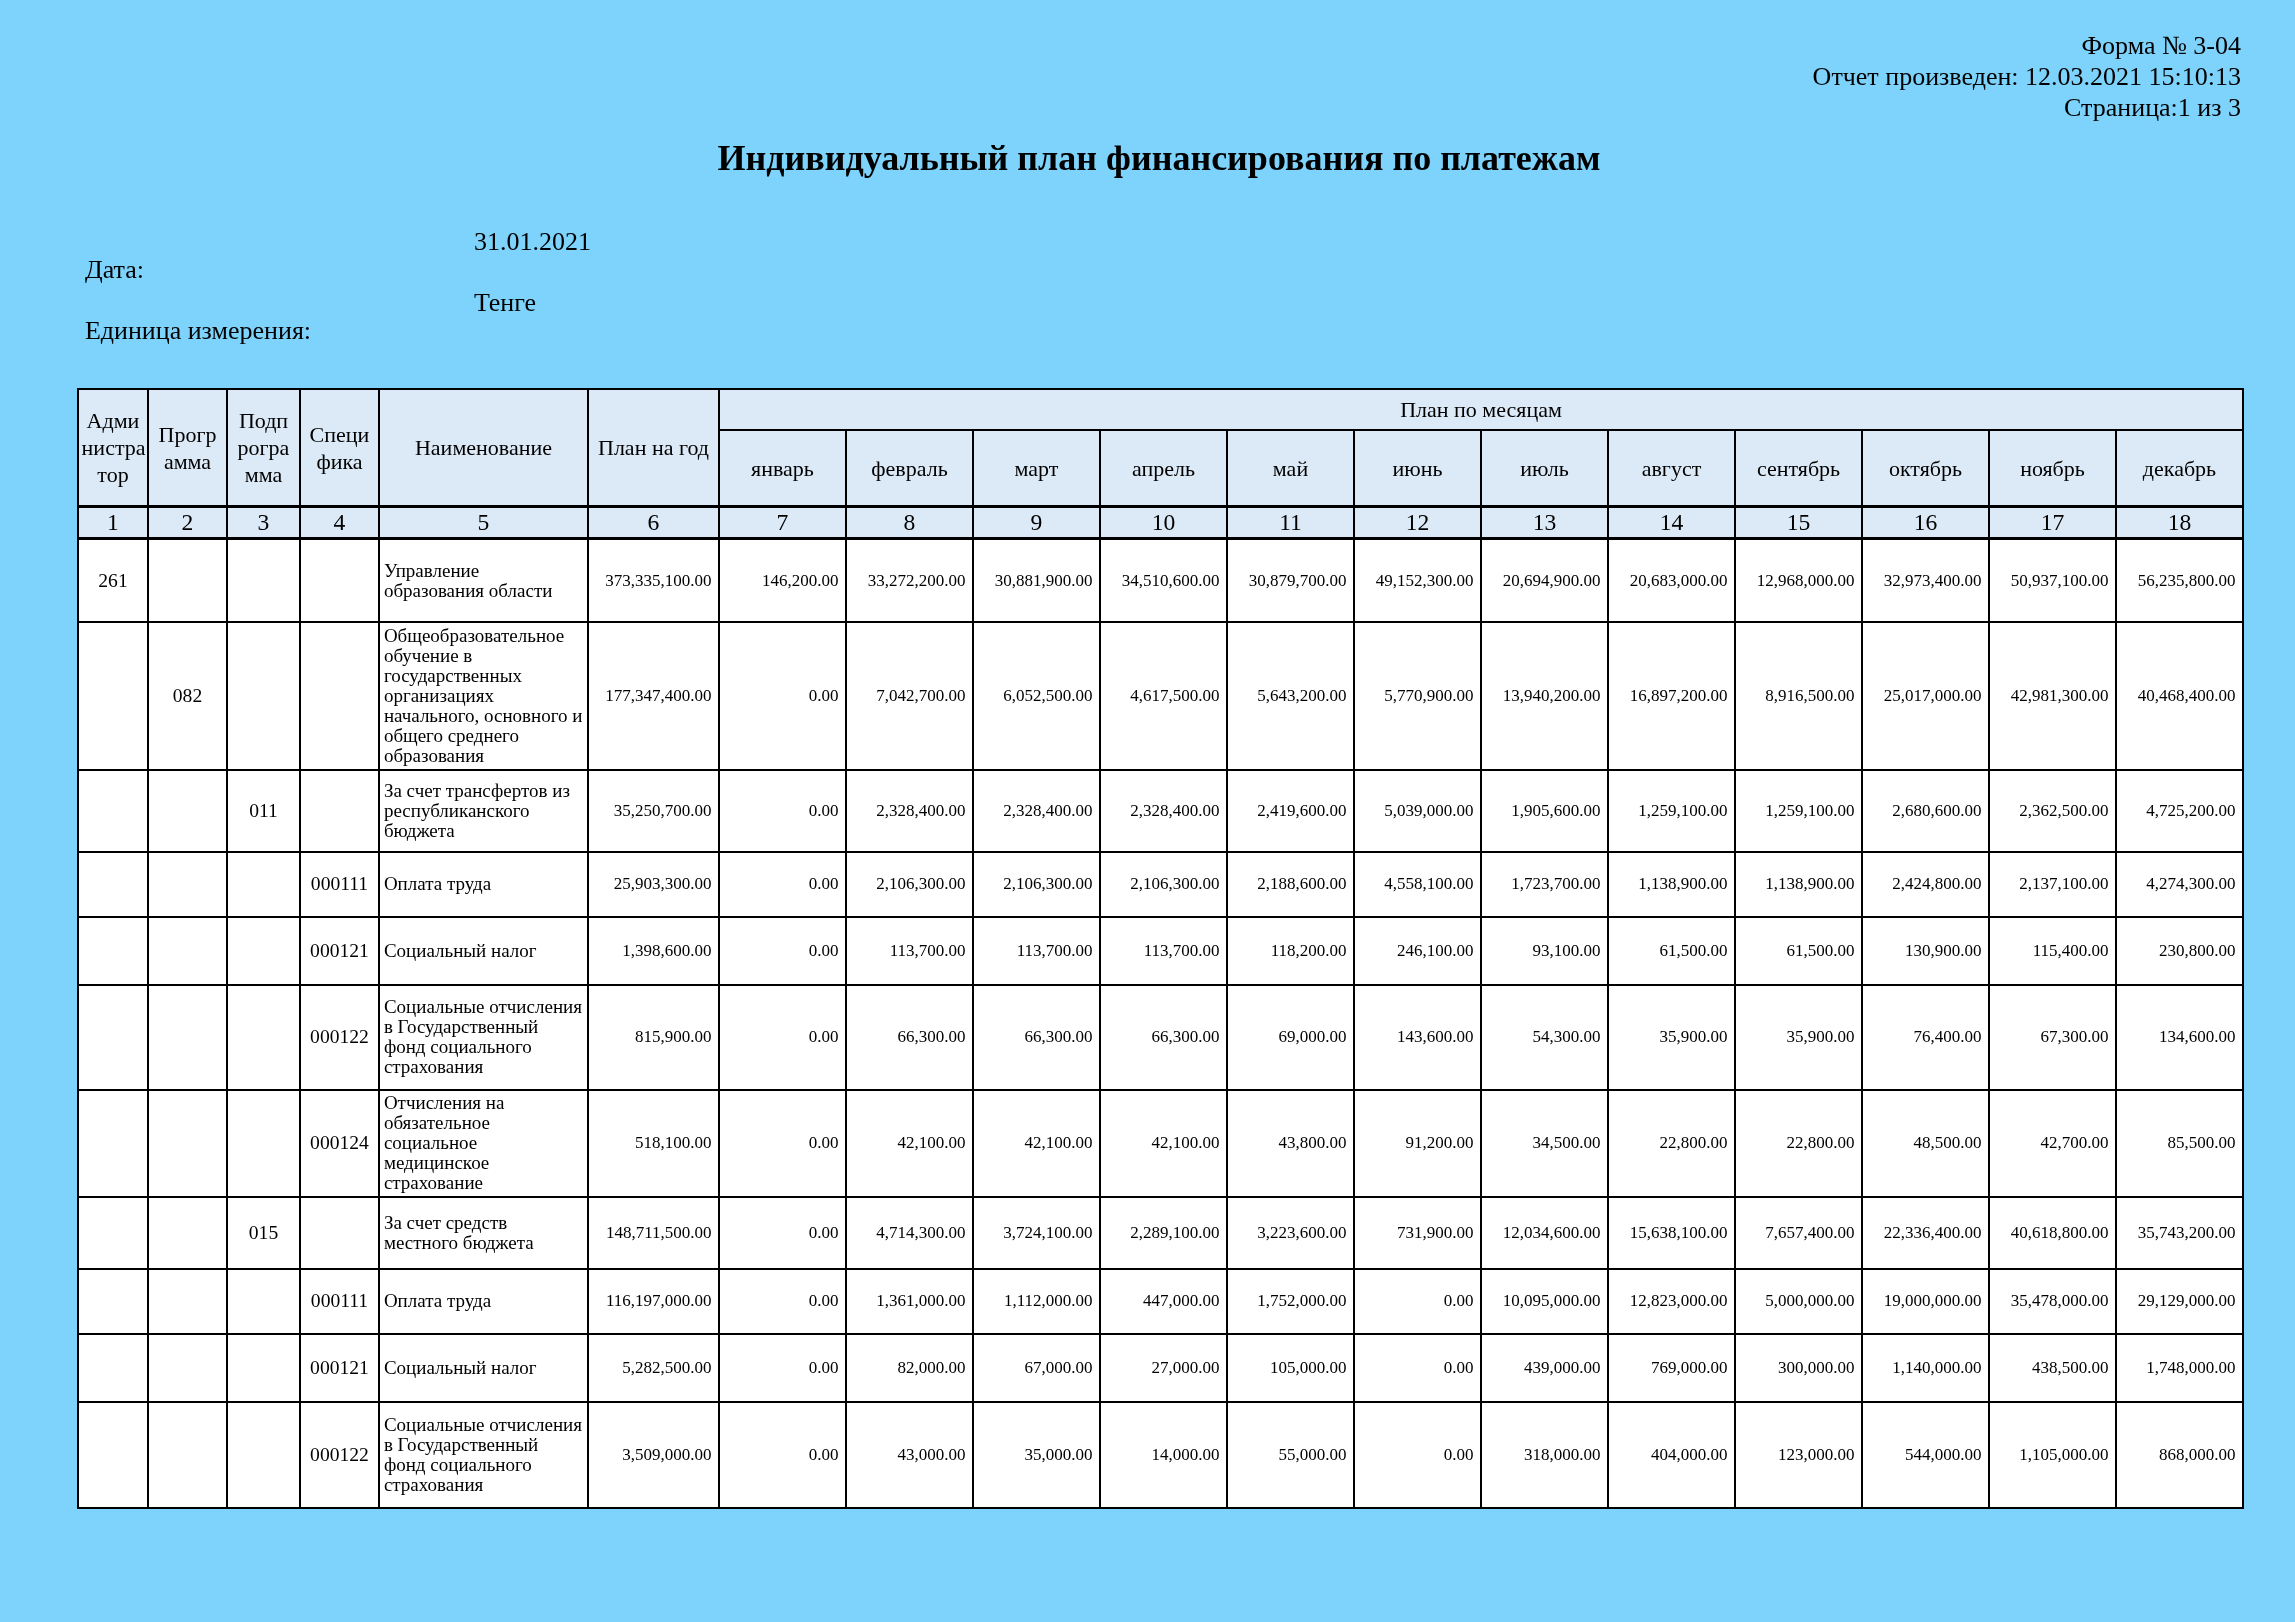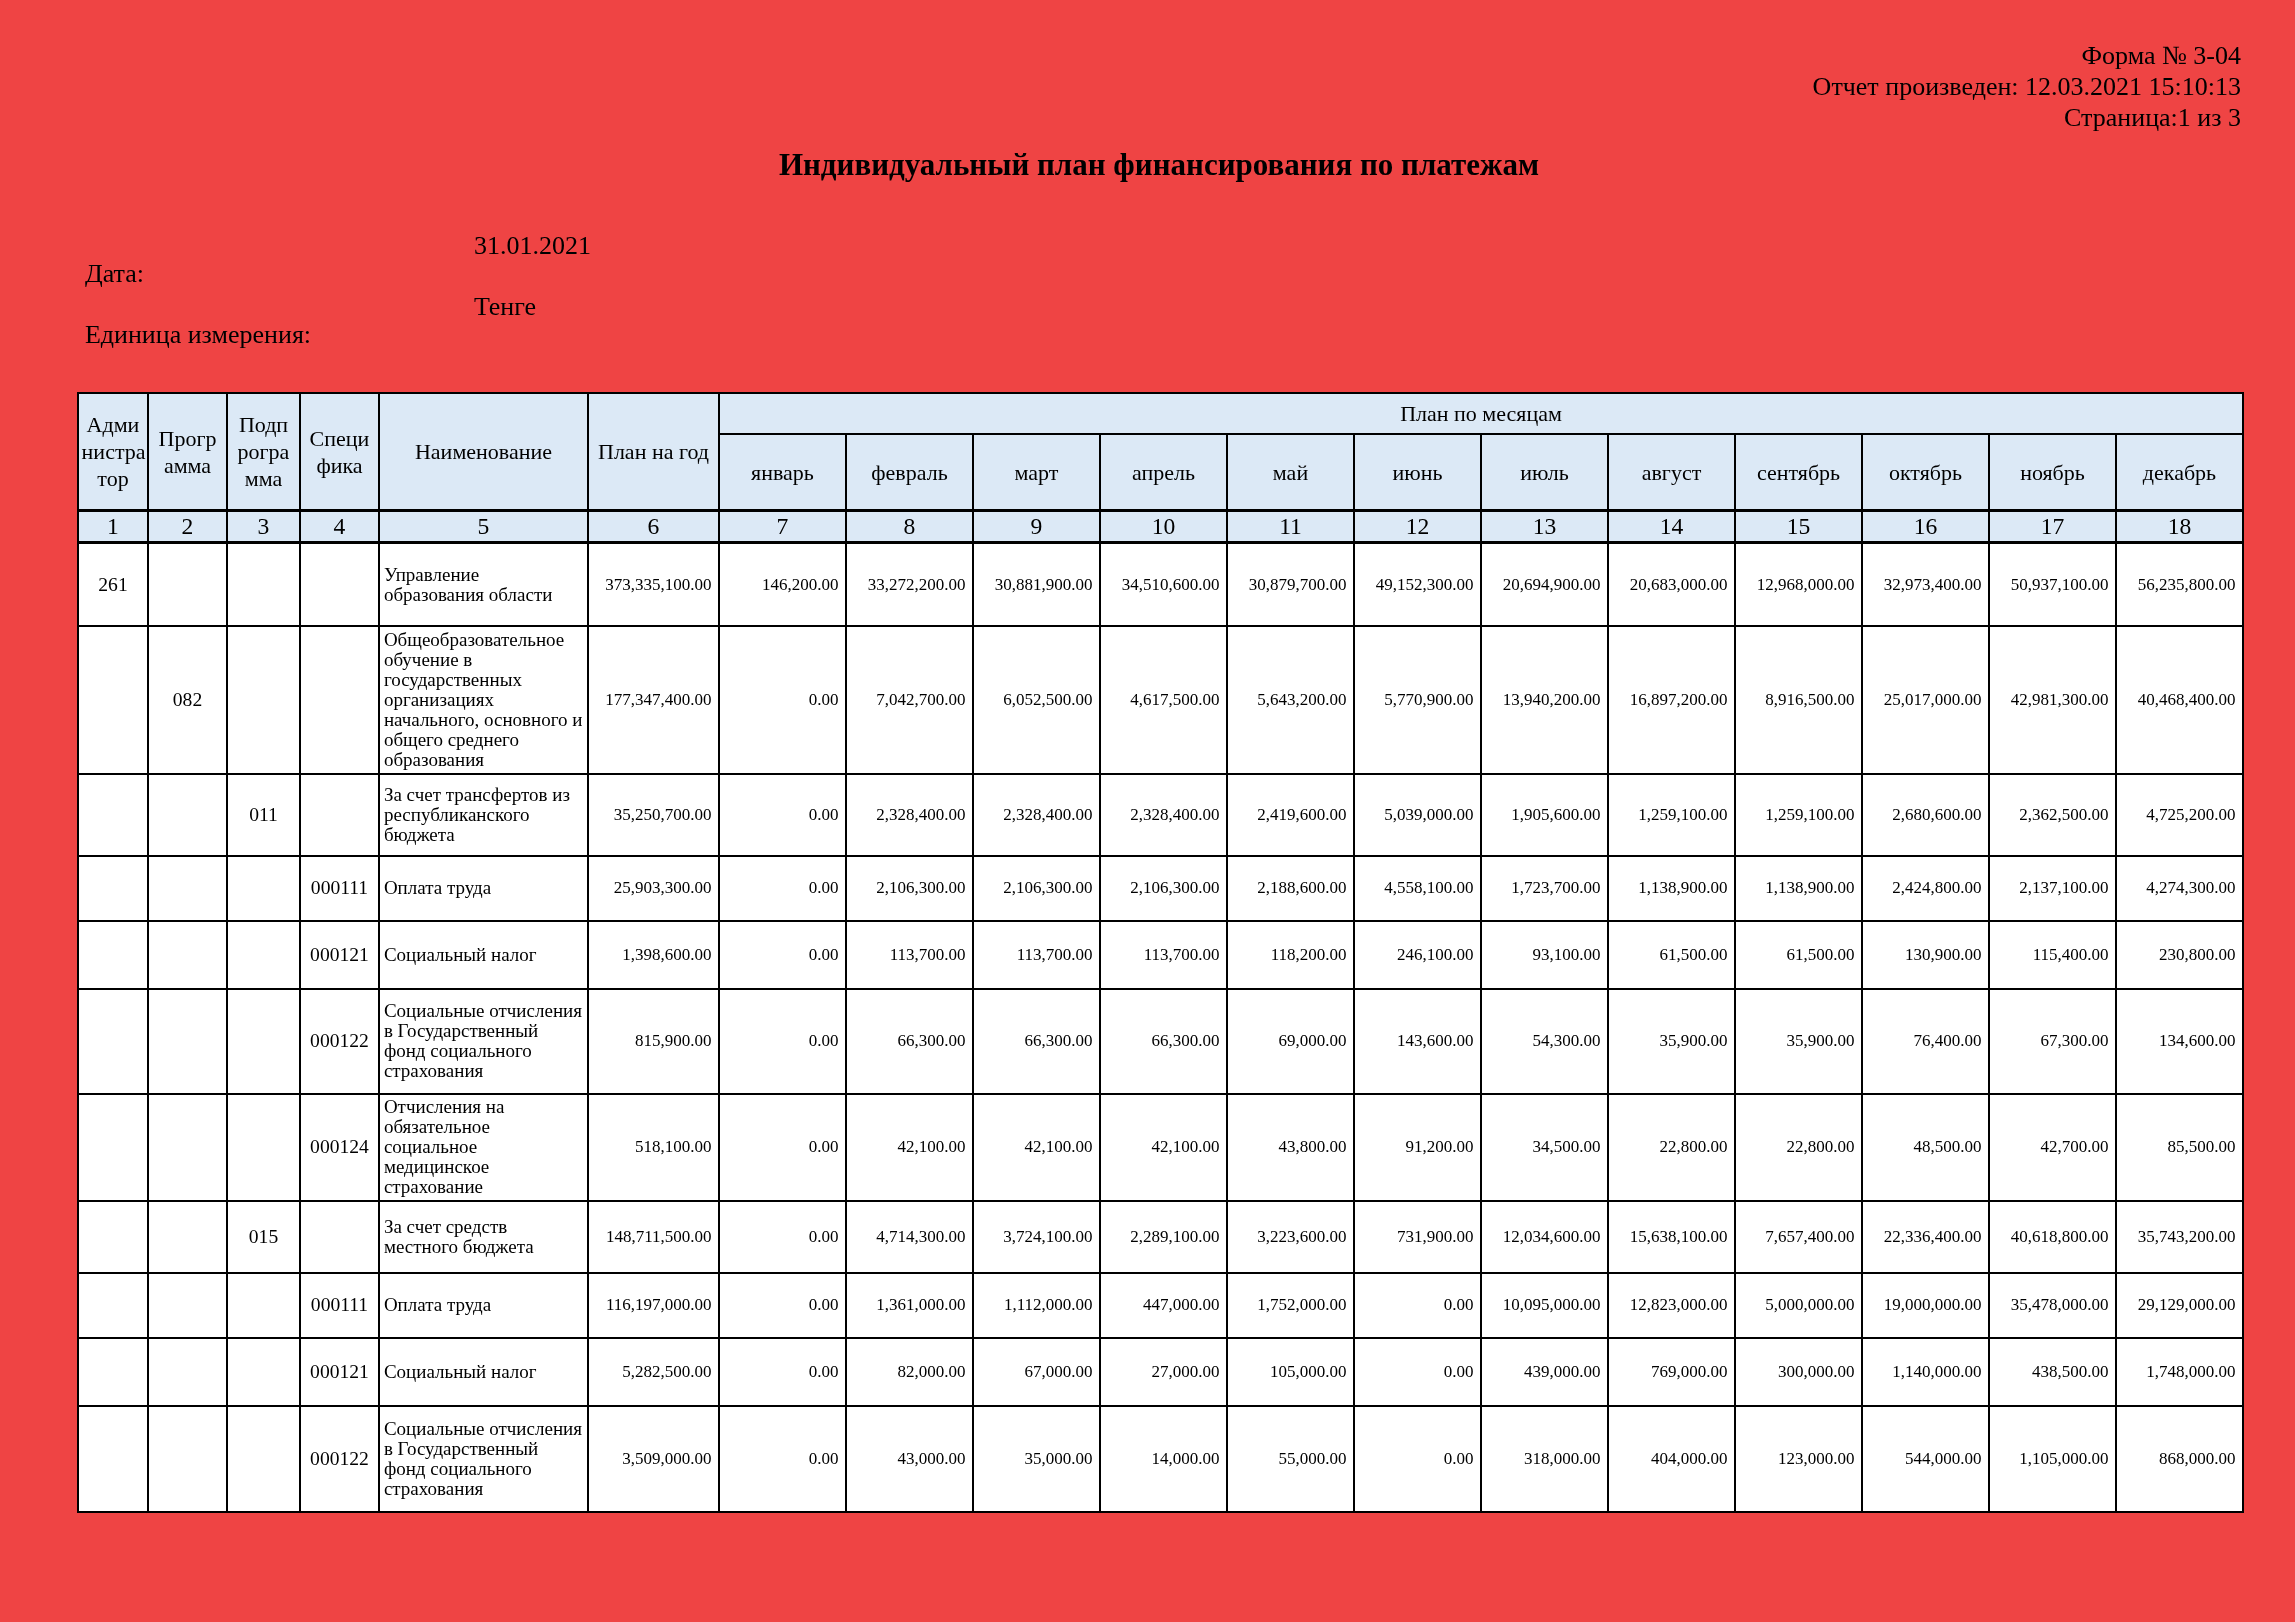--- a/index.html
+++ b/index.html
@@ -1,25 +1,25 @@
 <!DOCTYPE html>
 <html style="font-size:10.5px"><head>
 <meta charset="utf-8">
 <style>
   html,body{margin:0;padding:0;background:#fff;}
   .page{
-    width:2295px;height:1623px;background:#ef4444;color:#000;
+    width:2295px;height:1623px;background:#7dd3fc;color:#000;
     font-family:"Liberation Serif", serif;
     position:relative;box-sizing:border-box;
-    padding:40px 54px 0 77px;overflow:hidden;
+    padding:30px 54px 0 77px;overflow:hidden;
   }
   
   .meta{ text-align:right;font-size:26px;line-height:31px;}
   
-  .title{ text-align:center;font-size:31px;font-weight:bold;margin-top:14.4px;}
+  .title{ text-align:center;font-size:36px;font-weight:bold;margin-top:14.4px;}
   
   .info{ margin-top:46px;margin-left:7.9px;font-size:26px;line-height:33px;}
   .info-row{display:flex;}
   .info-label{width:389px;flex:0 0 389px;margin-top:28px;}
   .info-value{white-space:pre-line;}
   
   table.plan{
     border-collapse:collapse;table-layout:fixed;margin-top:41px;
     width:2164px;
   }

